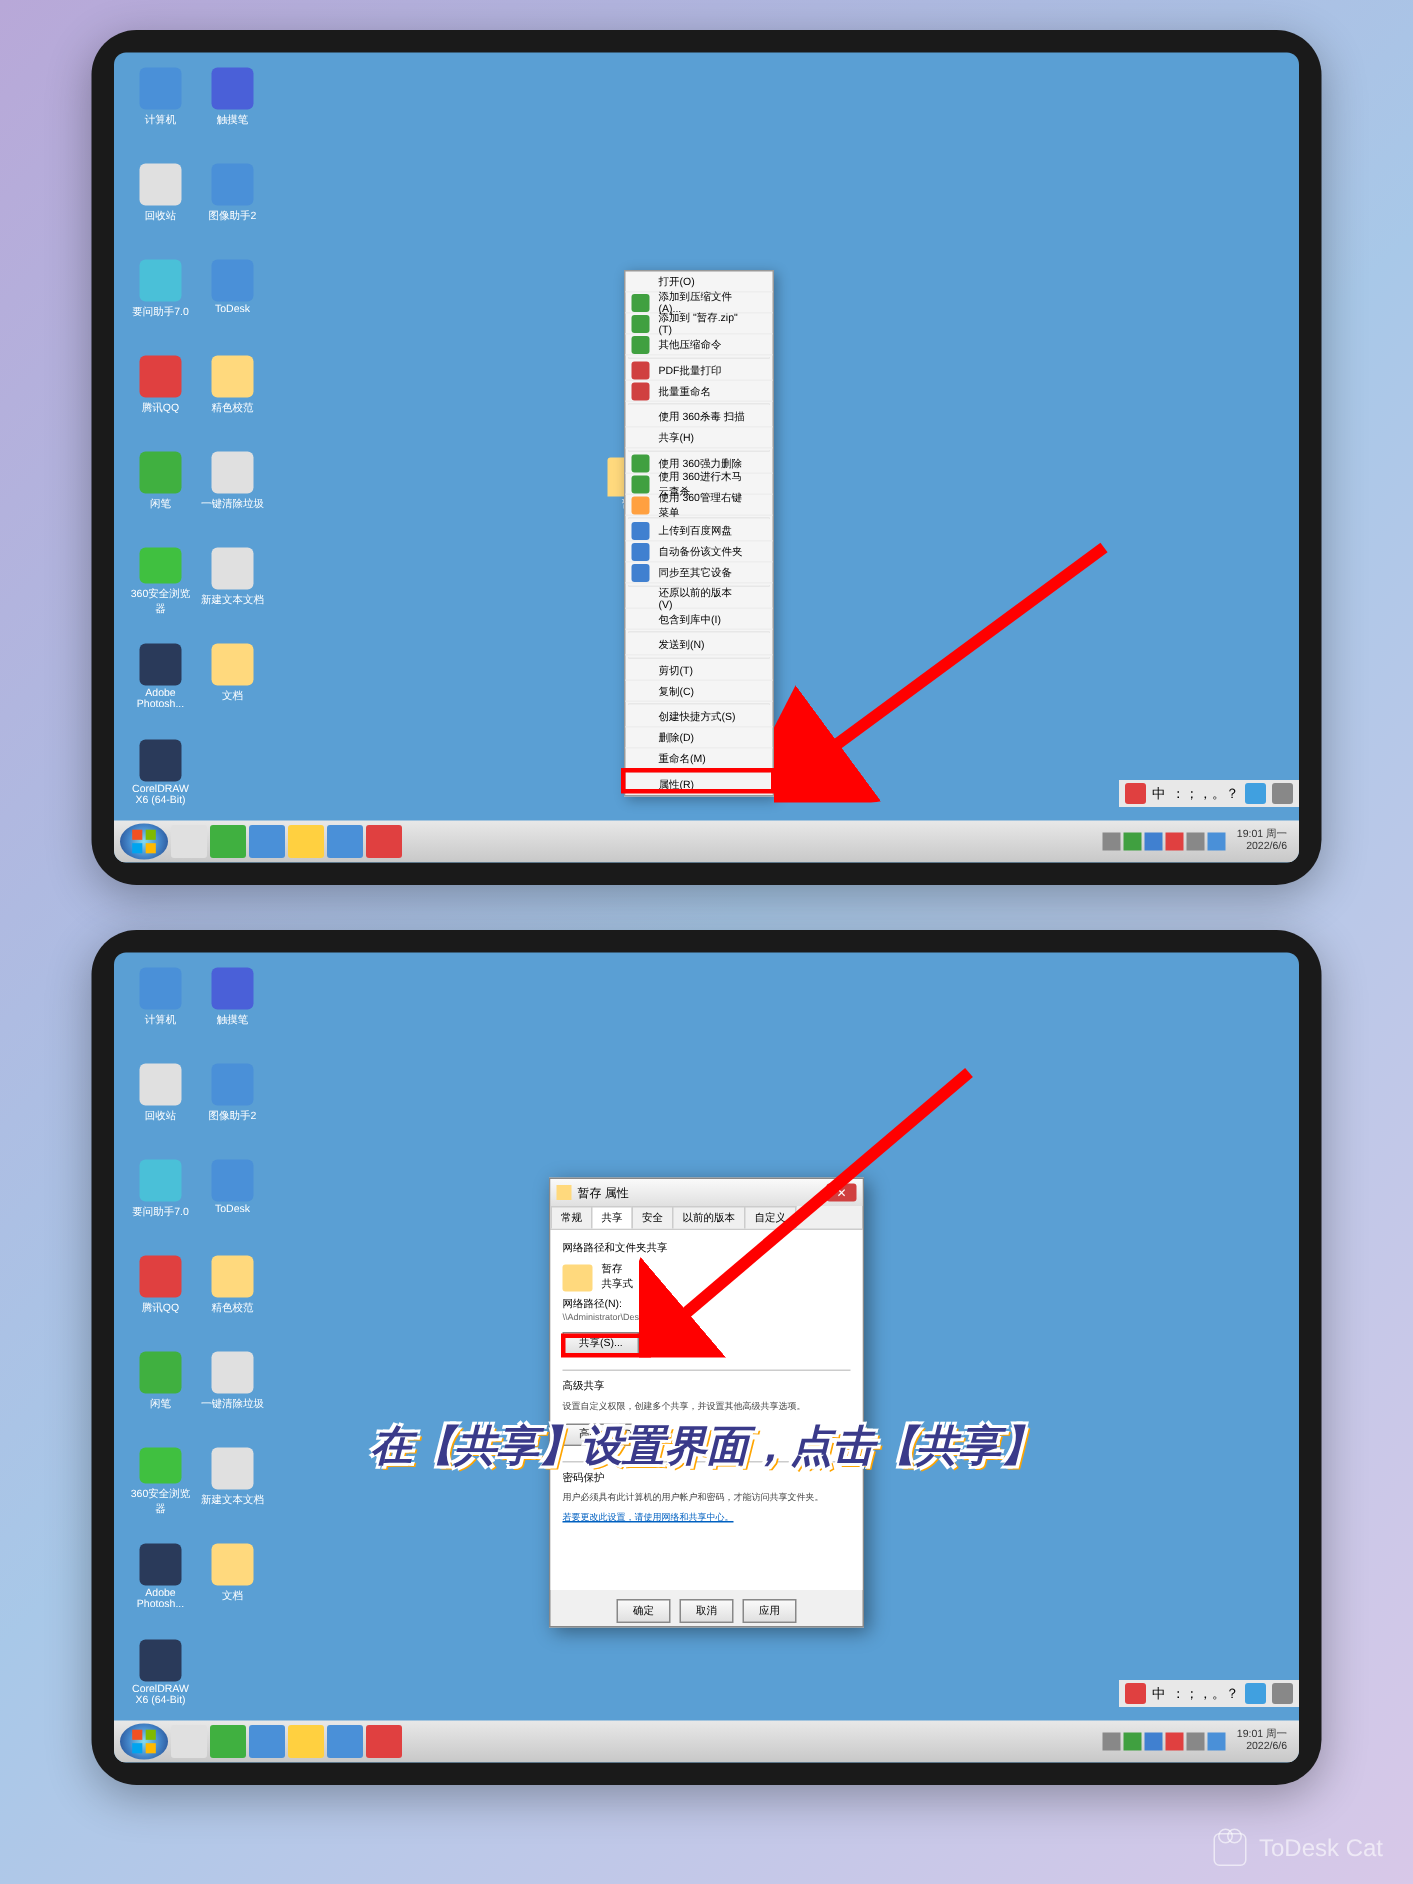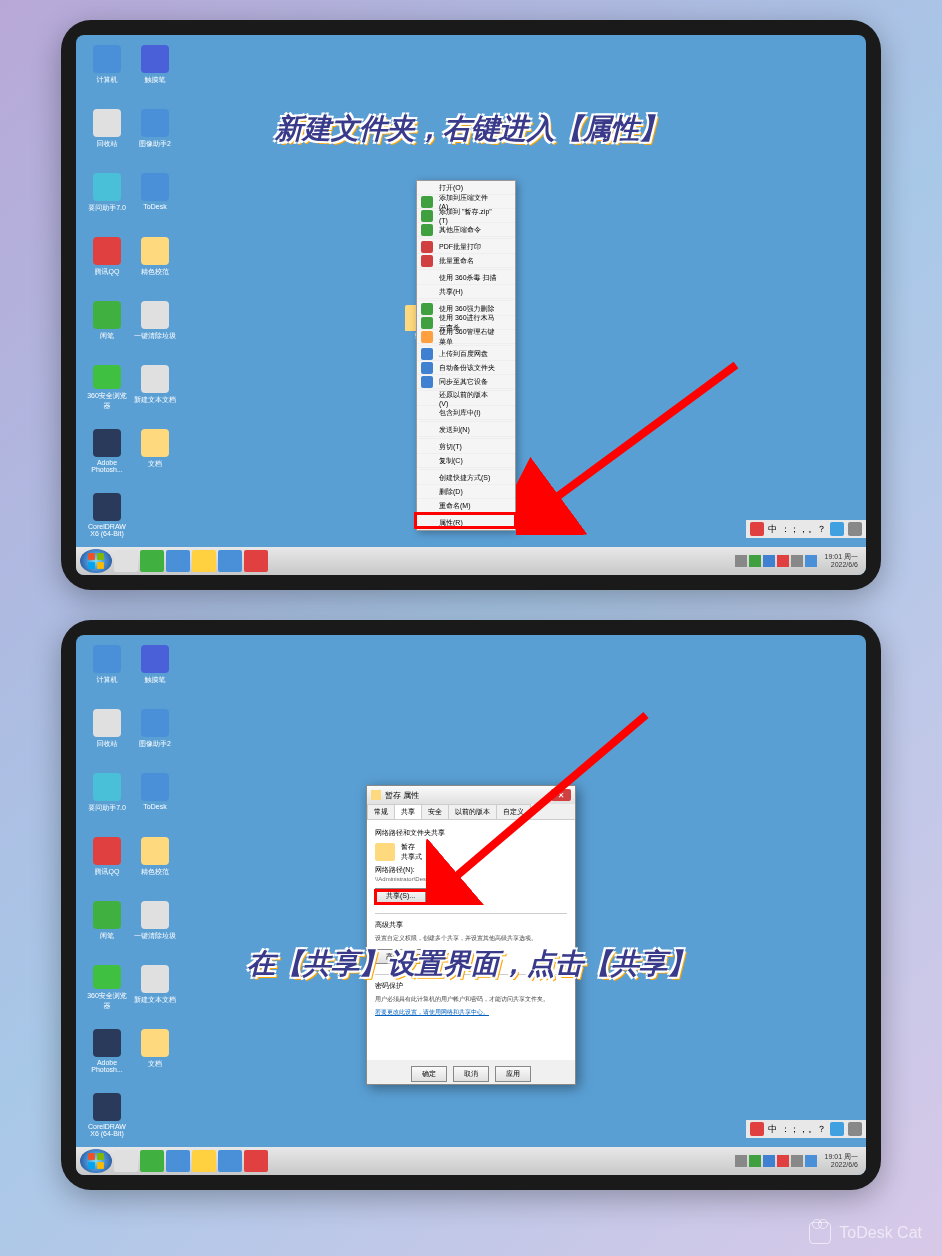--- a/index.html
+++ b/index.html
@@ -427,21 +427,20 @@
         <div class="d-icon">
           <div class="d-icon-img" style="background:#ffd97d;"></div>
           <span>文档</span>
         </div>
         <div class="d-icon">
           <div class="d-icon-img" style="background:#2a3a5a;"></div>
           <span>CorelDRAW X6 (64-Bit)</span>
         </div>
       </div>
 
-    <div class="instruction" style="top:75px;">新建文件夹，右键进入【属性】</div>
 
     <div class="folder-icon-bg">
       <div class="folder-glyph"></div>
       <span style="font-size:7px;color:#fff;">暂...</span>
     </div>
 
     <div class="context-menu">
         <div class="menu-item">
           <span>打开(O)</span>
         </div>

